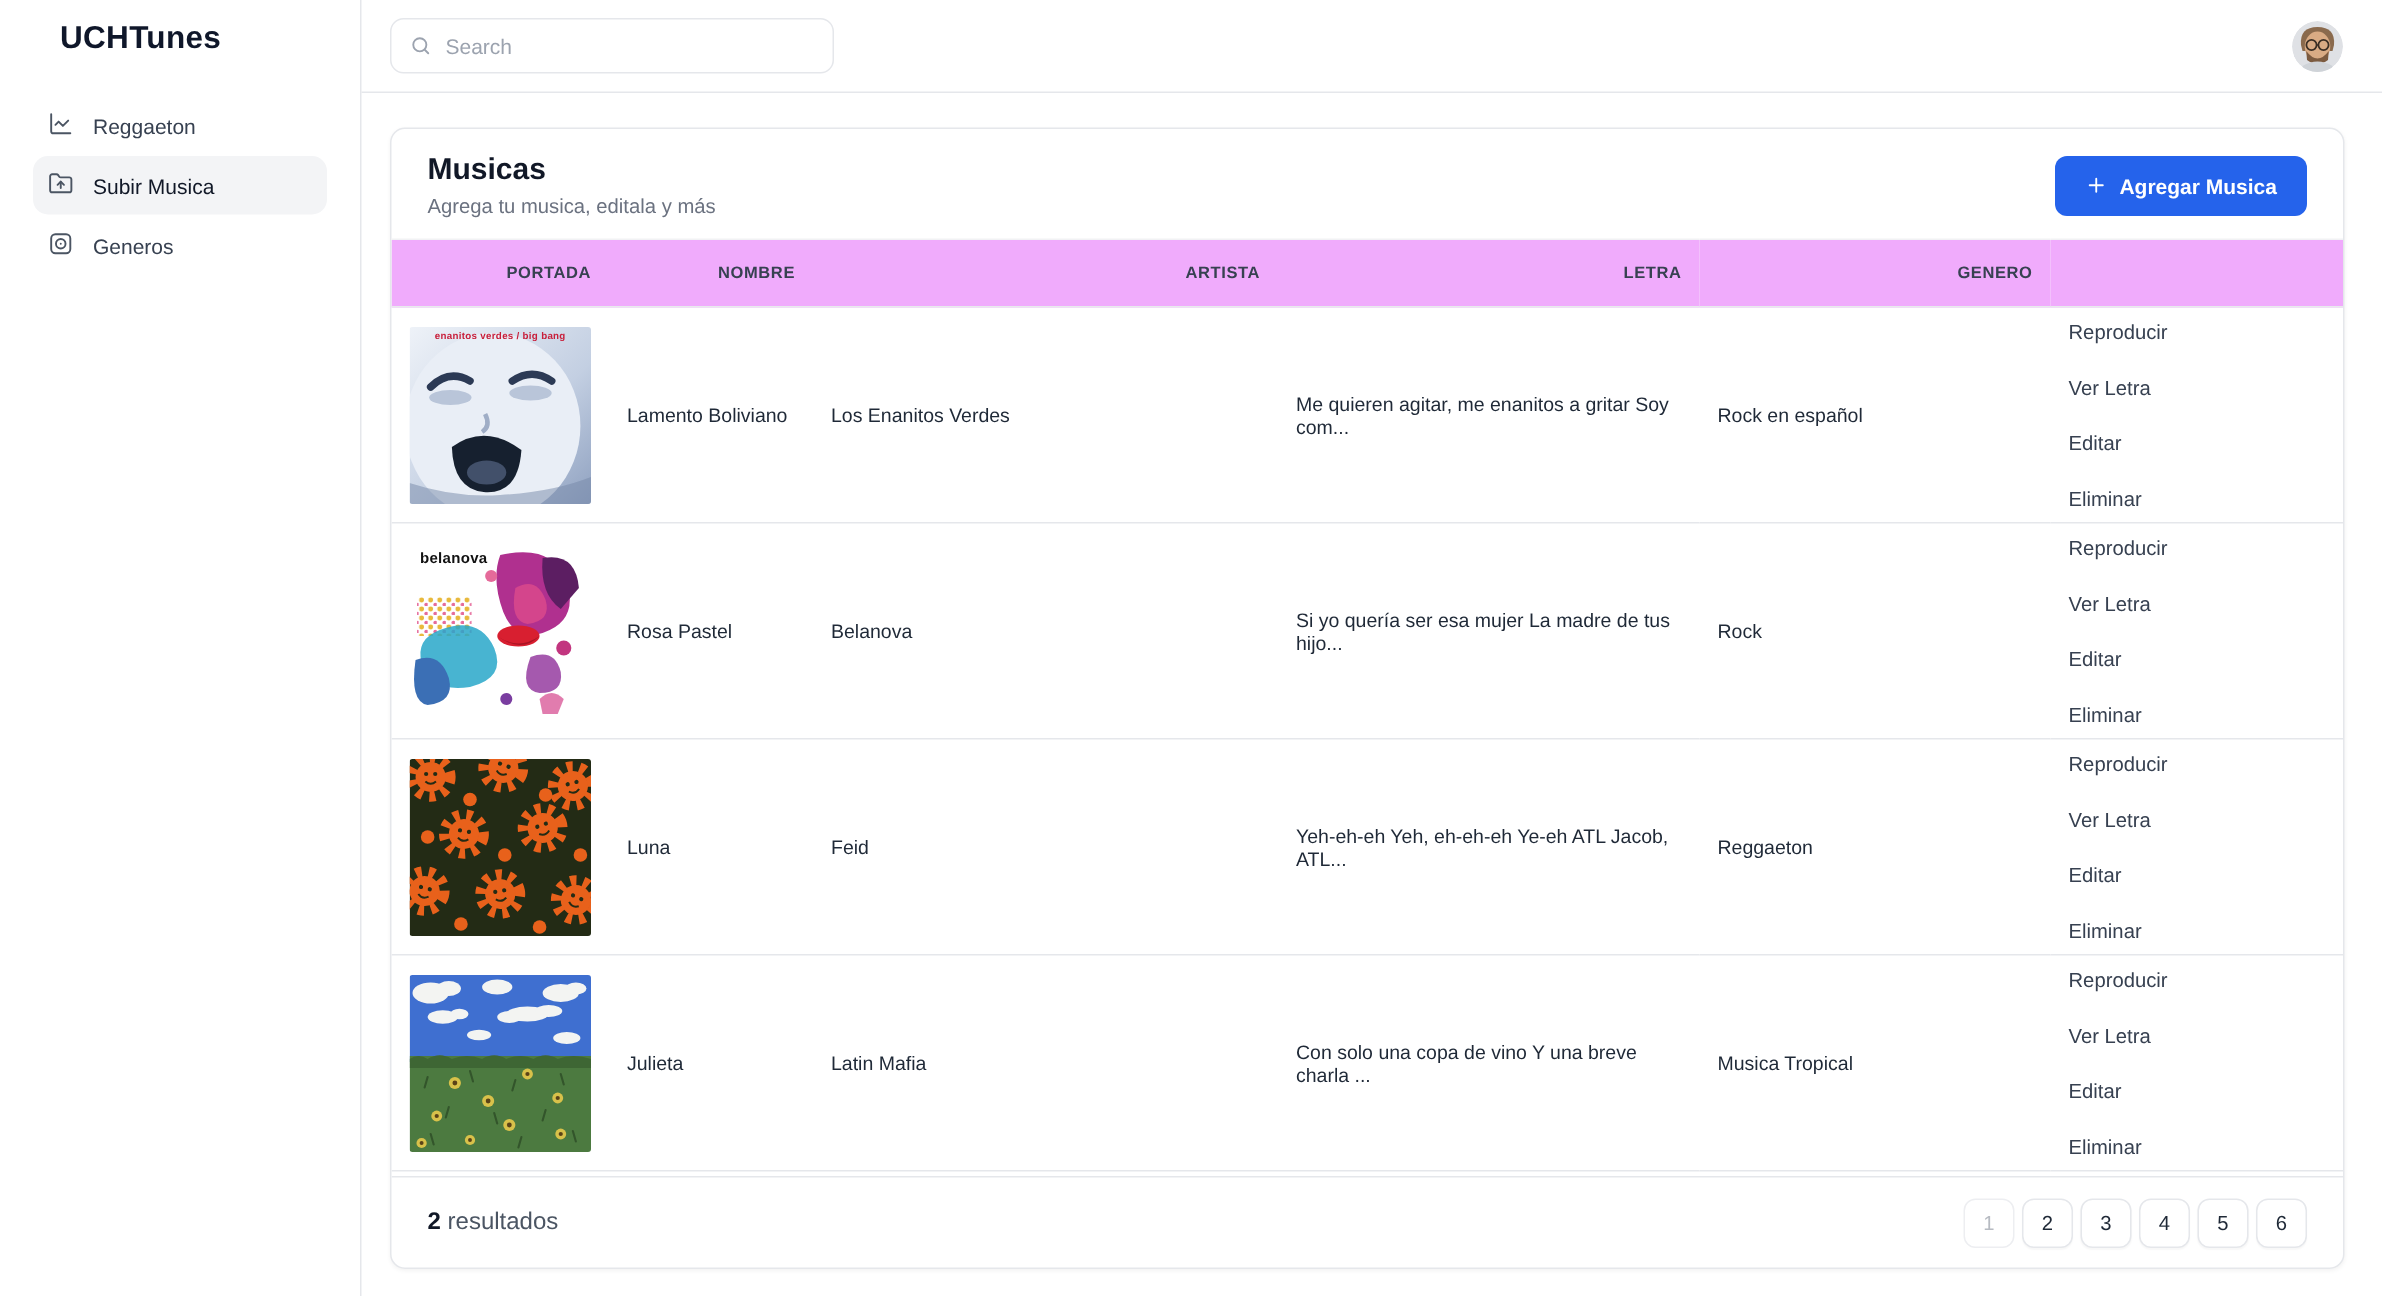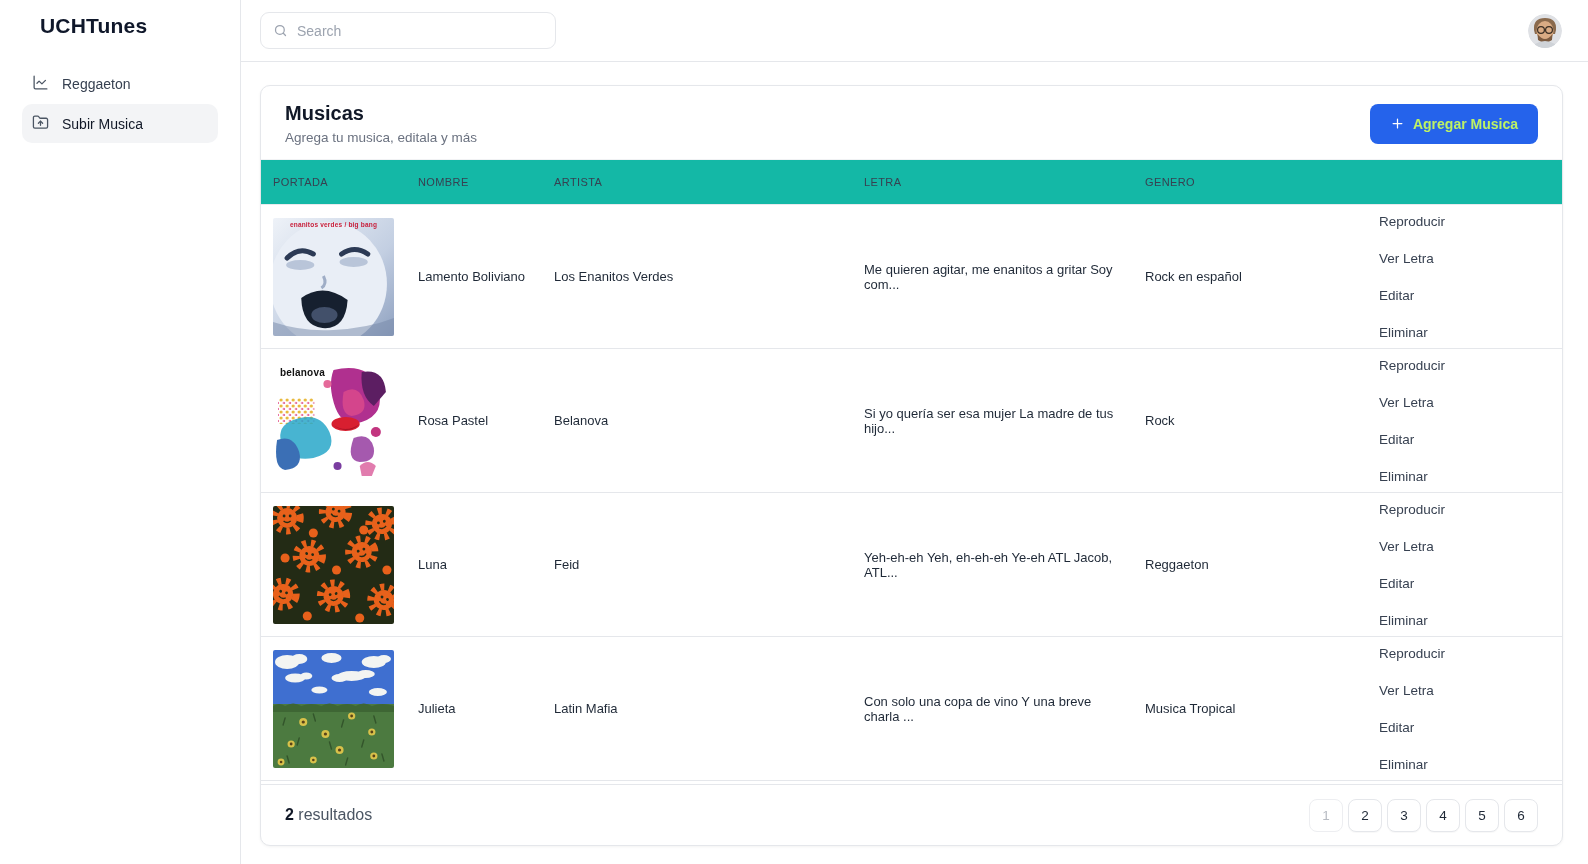--- a/index.html
+++ b/index.html
@@ -33,31 +33,31 @@
   .avatar svg { display:block; width:34px; height:34px; }
 
   
   .content { flex:1; padding:23px 25px 18px 19px; }
   .card { height:100%; background:#fff; border:1px solid #e5e7eb; border-radius:10px;
     box-shadow:0 1px 3px rgba(0,0,0,.05); display:flex; flex-direction:column; overflow:hidden; }
   .card-header { display:flex; align-items:center; justify-content:space-between;
     padding:16px 24px 14px 24px; }
   .page-title { font-size:20px; font-weight:700; color:#111827; }
   .page-subtitle { font-size:13.5px; color:#6b7280; margin-top:5px; }
-  .add-btn { background:#2563eb; color:#bef264; border:none; height:40px; border-radius:8px;
+  .add-btn { background:#2563eb; color:#ffffff; border:none; height:40px; border-radius:8px;
     padding:0 20px; font-size:14px; font-weight:600; display:flex; align-items:center; gap:8px;
     cursor:pointer; font-family:"Liberation Sans", sans-serif; }
   .add-btn svg { width:15px; height:15px; stroke:#fff; stroke-width:2; stroke-linecap:round; fill:none; }
 
   
   table { width:100%; border-collapse:collapse; table-layout:fixed; }
   col.c-portada{width:145px} col.c-nombre{width:136px} col.c-artista{width:310px}
   col.c-letra{width:281px} col.c-genero{width:234px} col.c-actions{width:auto}
-  thead th { background:#14b8a6; height:45px; text-align:left; font-size:11px;
-    letter-spacing:.4px; color:#374151; font-weight:400; padding:0 12px;
+  thead th { background:#f0abfc; height:45px; text-align:right; font-size:11px;
+    letter-spacing:.4px; color:#374151; font-weight:700; padding:0 12px;
     border-bottom:1px solid #e8eaed; border-top:1px solid #f1f2f4; }
   tbody td { height:144px; border-bottom:1px solid #e5e7eb; padding:0 12px;
     vertical-align:middle; font-size:13px; color:#1f2937; }
   .cover { width:121px; height:118px; border-radius:2px; overflow:hidden; position:relative; }
   .cover svg { display:block; width:121px; height:118px; }
   .cover-text { position:absolute; top:3px; left:0; right:0; text-align:center;
     font-size:6.5px; color:#c81e3a; font-weight:700; letter-spacing:.2px; }
   .cover-text.black { text-align:left; left:7px; top:5px; color:#111; font-size:10px; }
   .actions { display:flex; flex-direction:column; gap:16px; padding:2px 0; }
   .action-link { font-size:13.5px; color:#374151; cursor:pointer; line-height:21px; }
@@ -93,20 +93,30 @@
       </div>
       <div class="nav-item active">
         <span>
           <svg viewBox="0 0 24 24">
               <path d="M20 20a2 2 0 0 0 2-2V8a2 2 0 0 0-2-2h-7.9a2 2 0 0 1-1.69-.9L9.6 3.9A2 2 0 0 0 7.93 3H4a2 2 0 0 0-2 2v13a2 2 0 0 0 2 2Z"></path>
               <path d="M12 10v6"></path>
               <path d="m9 13 3-3 3 3"></path>
             </svg>
         </span>
         <span>Subir Musica</span>
+      </div>
+      <div class="nav-item">
+        <span>
+          <svg viewBox="0 0 24 24">
+              <rect width="18" height="18" x="3" y="3" rx="4"></rect>
+              <circle cx="12" cy="12" r="4.5"></circle>
+              <path d="M12 12h.01"></path>
+            </svg>
+        </span>
+        <span>Generos</span>
       </div>
     </nav>
   </aside>
 
   <div class="main">
 
     <header class="topbar">
       <div class="search">
         <svg viewBox="0 0 24 24">
             <circle cx="11" cy="11" r="7"></circle>

